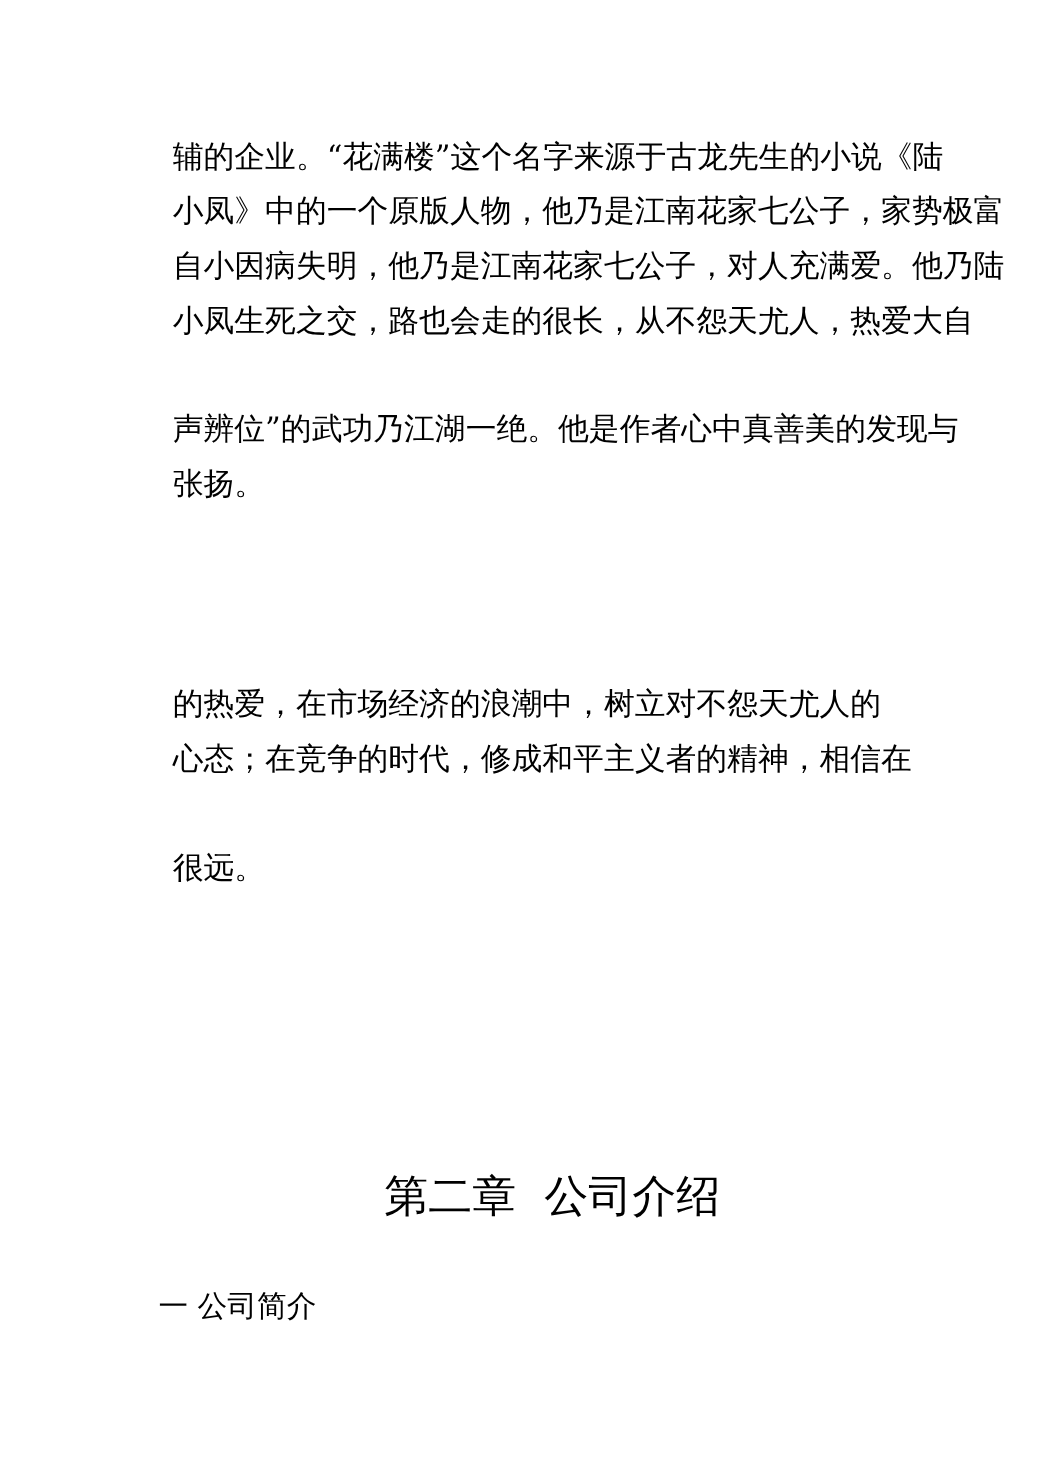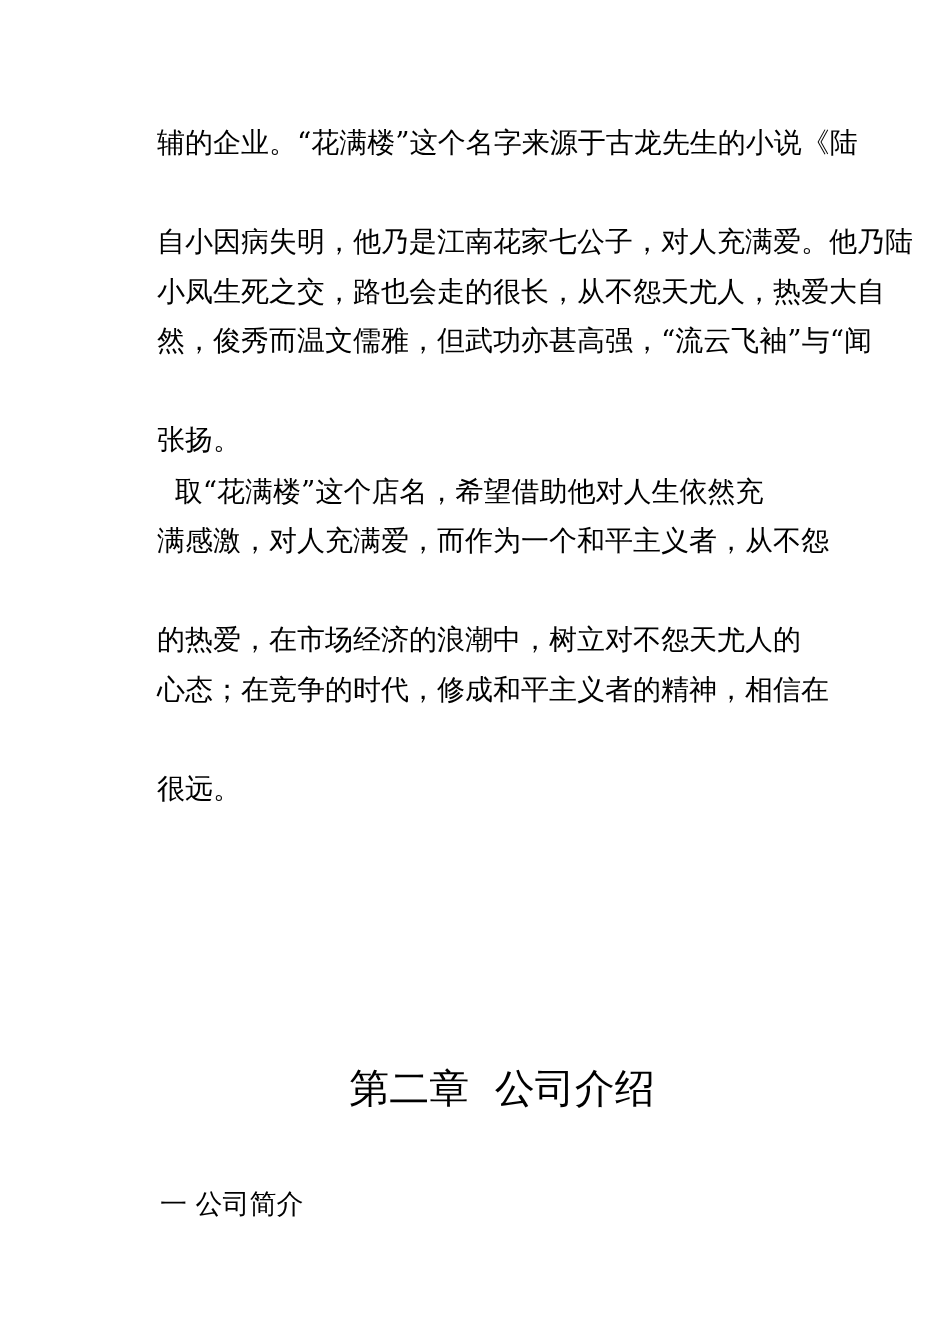--- a/index.html
+++ b/index.html
@@ -49,28 +49,27 @@
       line-height: 32px;
       white-space: nowrap;
     }
   </style>
 </head>
 <body>
 
 <div class="page">
 
   <div class="line" style="top:128px">辅的企业。“花满楼”这个名字来源于古龙先生的小说《陆</div>
+  <div class="line" style="top:177px">小凤》中的一个原版人物，他乃是江南花家七公子，家势极富</div>
   <div class="line" style="top:227px">自小因病失明，他乃是江南花家七公子，对人充满爱。他乃陆</div>
   <div class="line" style="top:277px">小凤生死之交，路也会走的很长，从不怨天尤人，热爱大自</div>
-  <div class="line" style="top:326px">然，俊秀而温文儒雅，但武功亦甚高强，“流云飞袖”与“闻</div>
+  <div class="line" style="top:375px">声辨位”的武功乃江湖一绝。他是作者心中真善美的发现与</div>
   <div class="line" style="top:425px">张扬。</div>
 
-  <div class="line" style="top:477px; white-space:pre">  取“花满楼”这个店名，希望借助他对人生依然充</div>
-  <div class="line" style="top:526px">满感激，对人充满爱，而作为一个和平主义者，从不怨</div>
   <div class="line" style="top:675px">心态；在竞争的时代，修成和平主义者的精神，相信在</div>
   <div class="line" style="top:625px">的热爱，在市场经济的浪潮中，树立对不怨天尤人的</div>
   <div class="line" style="top:774px">很远。</div>
 
   <h1 class="chapter-title" style="margin:0; font-weight:normal">第二章  公司介绍</h1>
 
-  <h2 class="section-heading" style="margin:16px; font-weight:normal">一 公司简介</h2>
+  <h2 class="section-heading" style="margin:0; font-weight:normal">一 公司简介</h2>
 
 </div>
 
 </body></html>

